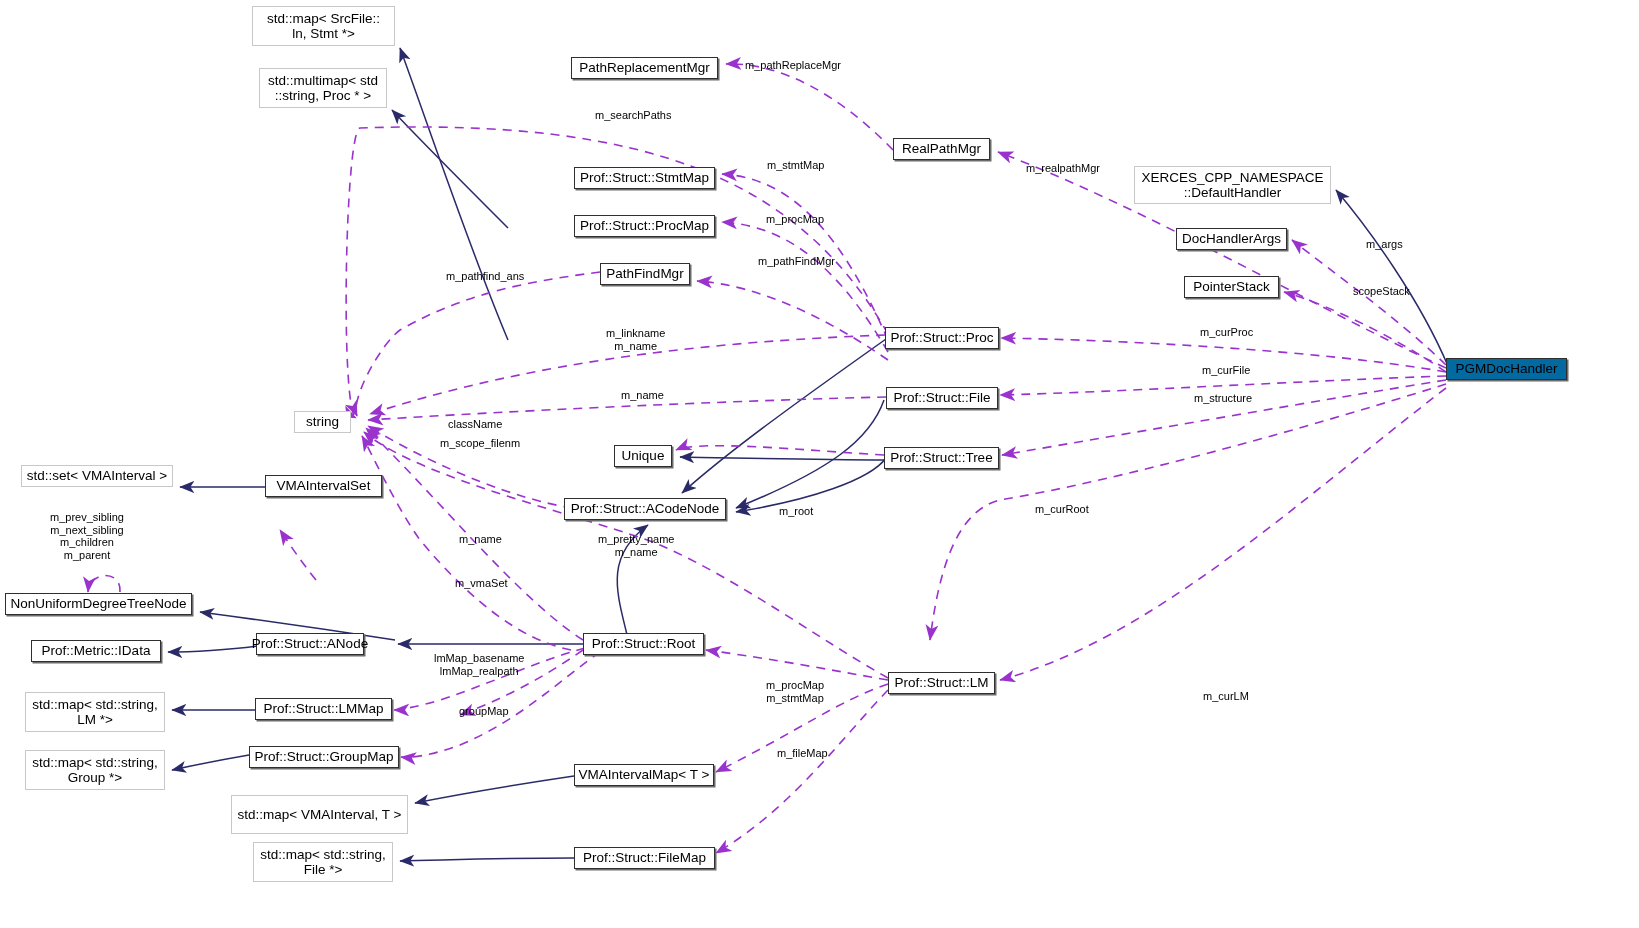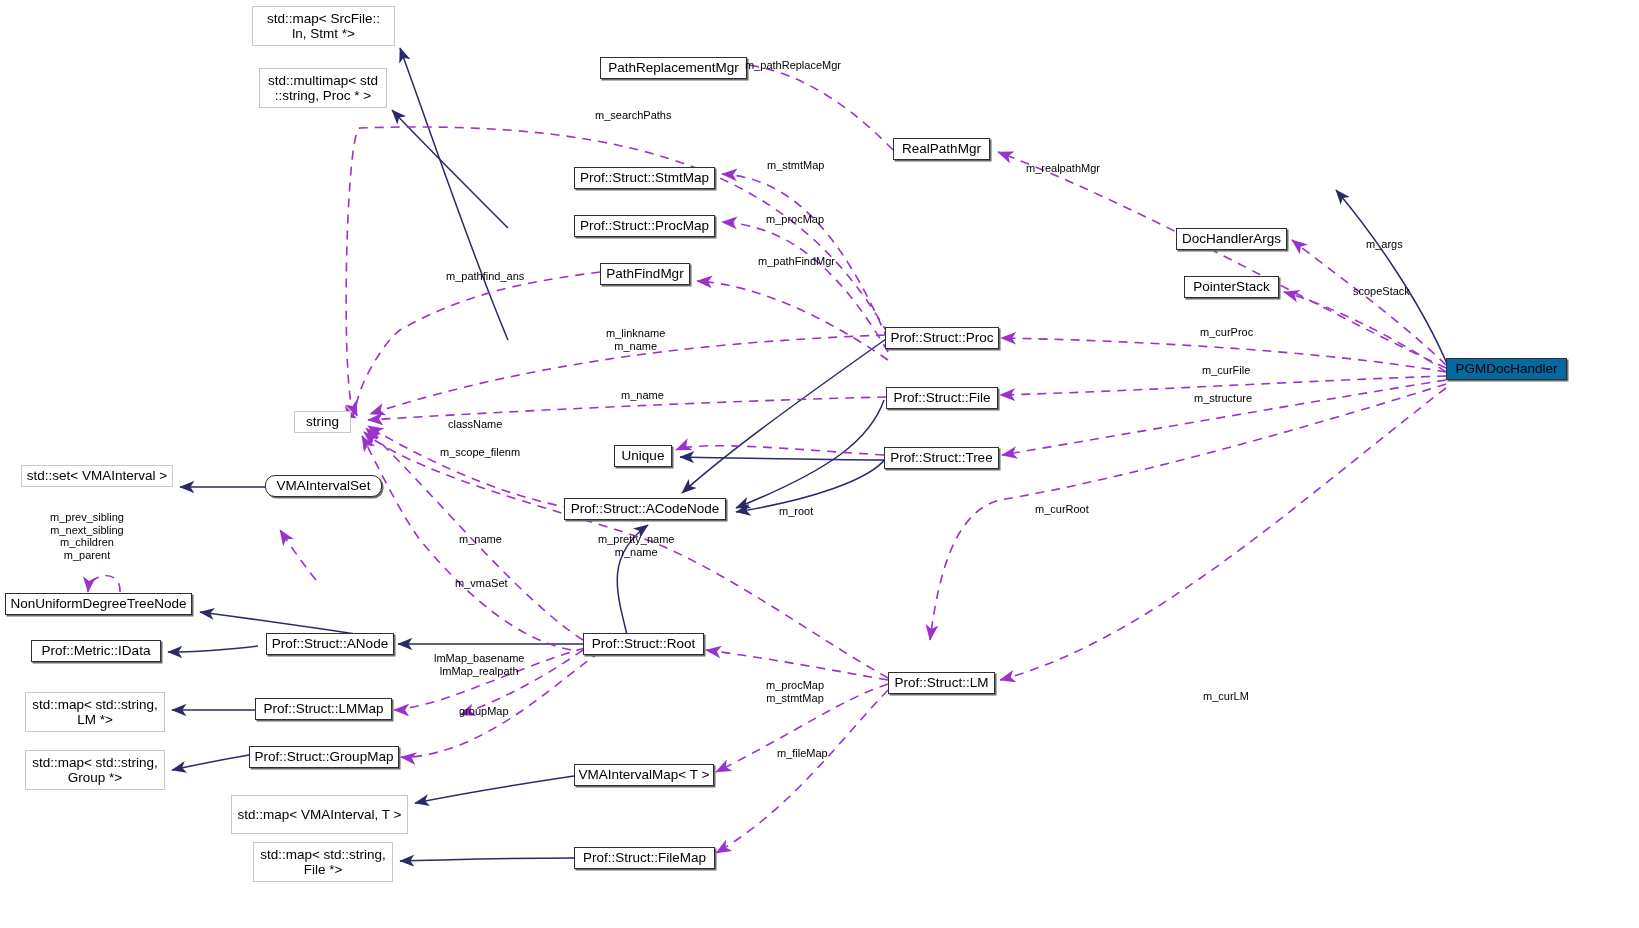--- a/index.html
+++ b/index.html
@@ -82,38 +82,40 @@
 
     <g fill="none" stroke="#9a32cd" stroke-width="1.6" stroke-dasharray="9,7" marker-end="url(#ah-purple)">
       <path d="M120,592 C122,570 90,570 88,592"></path>
     </g>
   </svg>
 
   <div class="node faint" style="left:252px;top:6px;width:143px;height:40px;">std::map&lt; SrcFile::
 ln, Stmt *&gt;</div>
   <div class="node faint" style="left:259px;top:68px;width:128px;height:40px;">std::multimap&lt; std
 ::string, Proc * &gt;</div>
-  <div class="node solid" style="left:600px;top:57px;width:147px;height:22px;">PathReplacementMgr</div>
+  <div class="node solid" style="left:571px;top:57px;width:147px;height:22px;">PathReplacementMgr</div>
   <div class="node solid" style="left:893px;top:138px;width:97px;height:22px;">RealPathMgr</div>
+  <div class="node faint" style="left:1134px;top:166px;width:197px;height:38px;">XERCES_CPP_NAMESPACE
+::DefaultHandler</div>
   <div class="node solid" style="left:574px;top:167px;width:141px;height:22px;">Prof::Struct::StmtMap</div>
   <div class="node solid" style="left:1176px;top:228px;width:111px;height:22px;">DocHandlerArgs</div>
   <div class="node solid" style="left:574px;top:215px;width:141px;height:22px;">Prof::Struct::ProcMap</div>
   <div class="node solid" style="left:1184px;top:276px;width:95px;height:22px;">PointerStack</div>
   <div class="node solid" style="left:600px;top:263px;width:90px;height:22px;">PathFindMgr</div>
   <div class="node solid" style="left:885px;top:327px;width:114px;height:22px;">Prof::Struct::Proc</div>
   <div class="node current" style="left:1446px;top:358px;width:121px;height:22px;">PGMDocHandler</div>
   <div class="node solid" style="left:886px;top:387px;width:112px;height:22px;">Prof::Struct::File</div>
   <div class="node faint" style="left:294px;top:411px;width:57px;height:22px;">string</div>
   <div class="node solid" style="left:614px;top:445px;width:58px;height:22px;">Unique</div>
   <div class="node solid" style="left:884px;top:447px;width:115px;height:22px;">Prof::Struct::Tree</div>
   <div class="node faint" style="left:21px;top:465px;width:152px;height:22px;">std::set&lt; VMAInterval &gt;</div>
-  <div class="node solid" style="left:265px;top:475px;width:117px;height:22px;border-radius:10px;">VMAIntervalSet</div>
+  <div class="node solid" style="left:265px;top:475px;width:117px;height:22px;">VMAIntervalSet</div>
   <div class="node solid" style="left:564px;top:498px;width:162px;height:22px;">Prof::Struct::ACodeNode</div>
   <div class="node solid" style="left:5px;top:593px;width:187px;height:22px;">NonUniformDegreeTreeNode</div>
-  <div class="node solid" style="left:266px;top:633px;width:128px;height:22px;">Prof::Struct::ANode</div>
+  <div class="node solid" style="left:256px;top:633px;width:108px;height:22px;">Prof::Struct::ANode</div>
   <div class="node solid" style="left:583px;top:633px;width:121px;height:22px;">Prof::Struct::Root</div>
   <div class="node solid" style="left:31px;top:640px;width:130px;height:22px;">Prof::Metric::IData</div>
   <div class="node solid" style="left:888px;top:672px;width:107px;height:22px;">Prof::Struct::LM</div>
   <div class="node faint" style="left:25px;top:692px;width:140px;height:40px;">std::map&lt; std::string,
 LM *&gt;</div>
   <div class="node solid" style="left:255px;top:698px;width:137px;height:22px;">Prof::Struct::LMMap</div>
   <div class="node faint" style="left:25px;top:750px;width:140px;height:40px;">std::map&lt; std::string,
 Group *&gt;</div>
   <div class="node solid" style="left:249px;top:746px;width:150px;height:22px;">Prof::Struct::GroupMap</div>
   <div class="node solid" style="left:574px;top:764px;width:140px;height:22px;">VMAIntervalMap&lt; T &gt;</div>
@@ -131,21 +133,21 @@
   <div class="elabel" style="left:758px;top:255px;">m_pathFindMgr</div>
   <div class="elabel" style="left:446px;top:270px;">m_pathfind_ans</div>
   <div class="elabel" style="left:1353px;top:285px;">scopeStack</div>
   <div class="elabel" style="left:606px;top:327px;">m_linkname
 m_name</div>
   <div class="elabel" style="left:1200px;top:326px;">m_curProc</div>
   <div class="elabel" style="left:1202px;top:364px;">m_curFile</div>
   <div class="elabel" style="left:621px;top:389px;">m_name</div>
   <div class="elabel" style="left:1194px;top:392px;">m_structure</div>
   <div class="elabel" style="left:448px;top:418px;">className</div>
-  <div class="elabel" style="left:440px;top:446px;">m_scope_filenm</div>
+  <div class="elabel" style="left:440px;top:437px;">m_scope_filenm</div>
   <div class="elabel" style="left:1035px;top:503px;">m_curRoot</div>
   <div class="elabel" style="left:779px;top:505px;">m_root</div>
   <div class="elabel" style="left:598px;top:533px;">m_pretty_name
 m_name</div>
   <div class="elabel" style="left:50px;top:511px;">m_prev_sibling
 m_next_sibling
 m_children
 m_parent</div>
   <div class="elabel" style="left:459px;top:533px;">m_name</div>
   <div class="elabel" style="left:455px;top:577px;">m_vmaSet</div>

